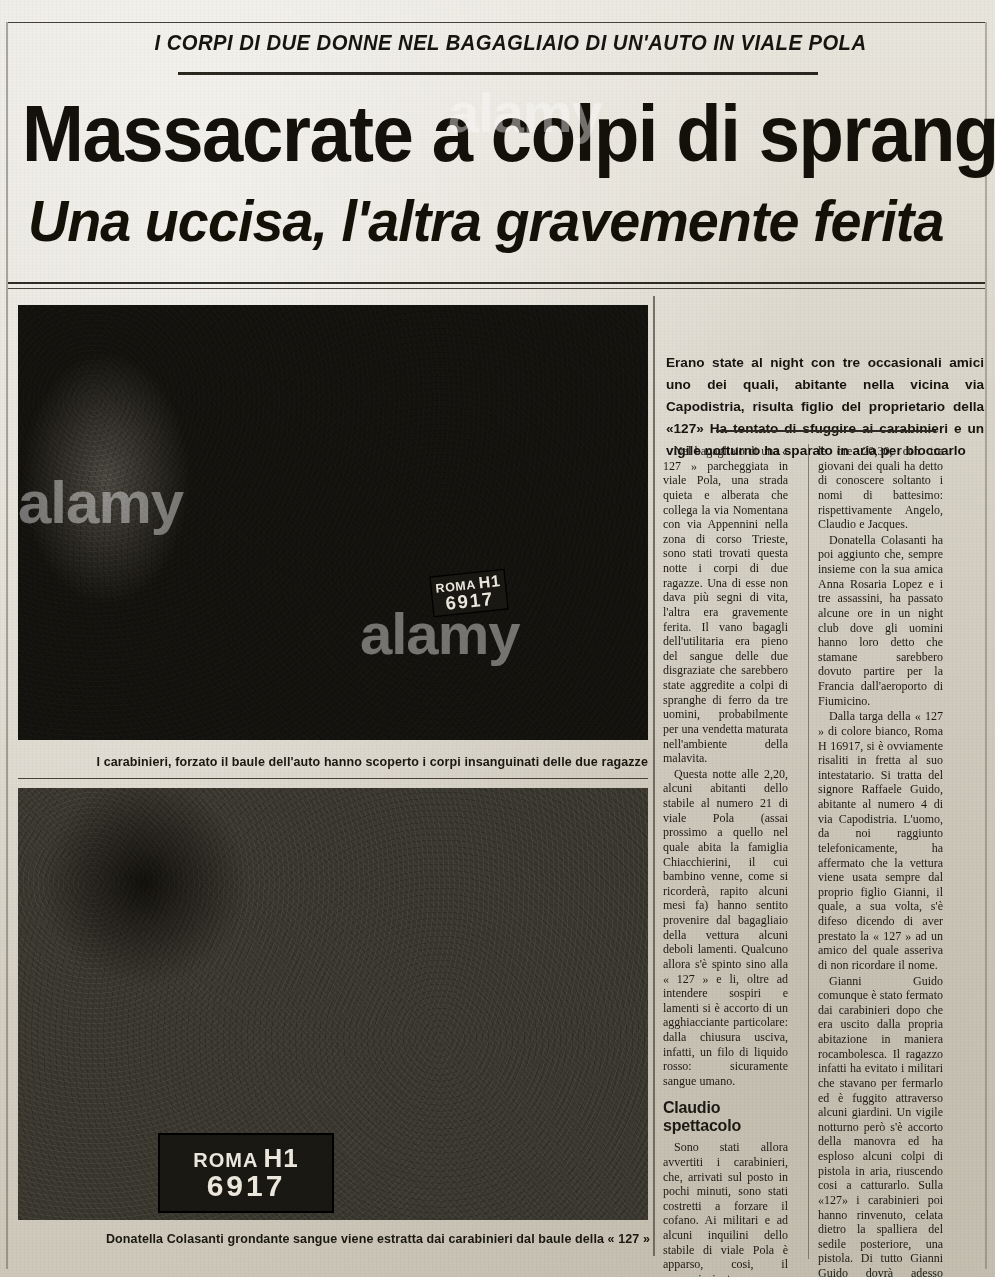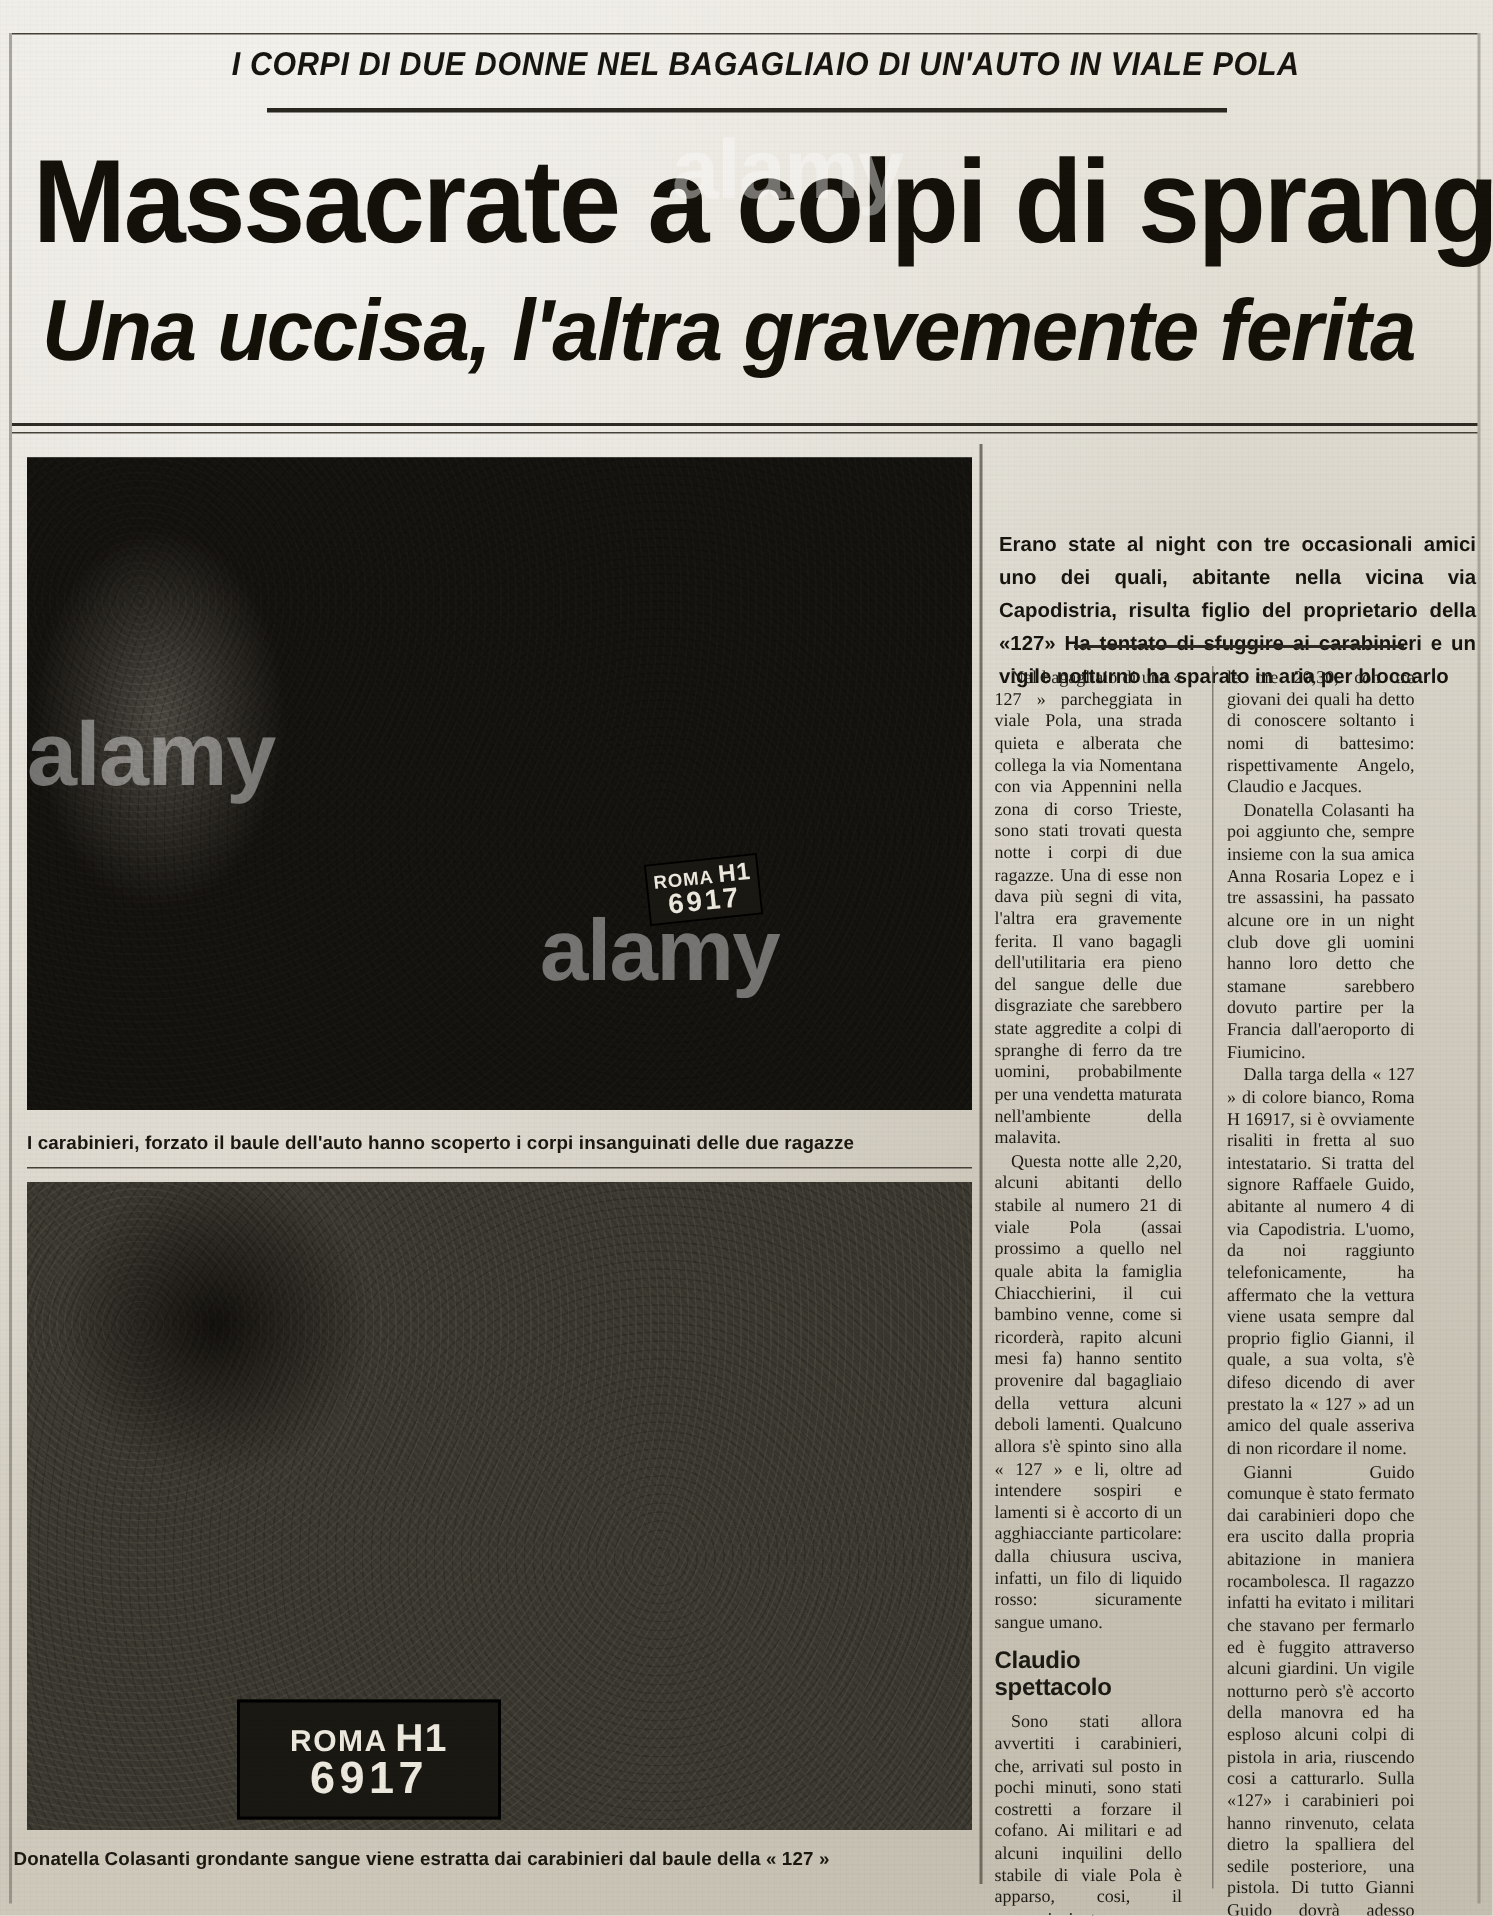--- a/index.html
+++ b/index.html
@@ -107,21 +107,21 @@
   .plate .l1{display:flex;align-items:baseline;gap:5px;}
   .plate .city{font-size:20px;}
   .plate .ser{font-size:26px;}
   .plate .num{font-size:30px;letter-spacing:3px;}
   .plate-sm{transform:scale(.62) rotate(-6deg);transform-origin:center;}
 
   .caption{
     position:absolute;
     font-family:"Liberation Sans", sans-serif;
     font-weight:bold;font-size:12.5px;
-    color:#1a1811;text-align:left;
+    color:#1a1811;text-align:right;
     letter-spacing:.1px;
   }
 
   
   .lead{
     position:absolute;left:666px;top:312px;width:318px;
     font-family:"Liberation Sans", sans-serif;
     font-weight:bold;font-size:13.6px;line-height:1.62;
     color:#17150f;text-align:justify;margin-top:40px;
   }
@@ -207,21 +207,21 @@
     <div class="img"></div>
     <div class="speckle"></div>
     <div class="plate" style="left:140px;top:345px;width:172px;height:76px;">
       <div class="l1">
         <span class="city">ROMA</span>
         <span class="ser">H1</span>
       </div>
       <div class="num">6917</div>
     </div>
   </div>
-  <div class="caption" style="left:9px;top:1232px;width:630px;">Donatella Colasanti grondante sangue viene estratta dai carabinieri dal baule della « 127 »</div>
+  <div class="caption" style="left:20px;top:1232px;width:630px;">Donatella Colasanti grondante sangue viene estratta dai carabinieri dal baule della « 127 »</div>
 
   <div class="lead">Erano state al night con tre occasionali amici uno dei quali, abitante nella vicina via Capodistria, risulta figlio del proprietario della «127» Ha tentato di sfuggire ai carabinieri e un vigile notturno ha sparato in aria per bloccarlo</div>
   <div class="lead-rule"></div>
 
   <div class="coldiv" style="left:808px;height:815px;"></div>
   <div class="cols">
     <div class="col c1" id="col1">
         <p>Nel bagagliaio di una « 127 » parcheggiata in viale Pola, una strada quieta e alberata che collega la via Nomentana con via Appennini nella zona di corso Trieste, sono stati trovati questa notte i corpi di due ragazze. Una di esse non dava più segni di vita, l'altra era gravemente ferita. Il vano bagagli dell'utilitaria era pieno del sangue delle due disgraziate che sarebbero state aggredite a colpi di spranghe di ferro da tre uomini, probabilmente per una vendetta maturata nell'ambiente della malavita.</p>
         <p>Questa notte alle 2,20, alcuni abitanti dello stabile al numero 21 di viale Pola (assai prossimo a quello nel quale abita la famiglia Chiacchierini, il cui bambino venne, come si ricorderà, rapito alcuni mesi fa) hanno sentito provenire dal bagagliaio della vettura alcuni deboli lamenti. Qualcuno allora s'è spinto sino alla « 127 » e li, oltre ad intendere sospiri e lamenti si è accorto di un agghiacciante particolare: dalla chiusura usciva, infatti, un filo di liquido rosso: sicuramente sangue umano.</p>
         <p class="subhead">Claudio spettacolo</p>

